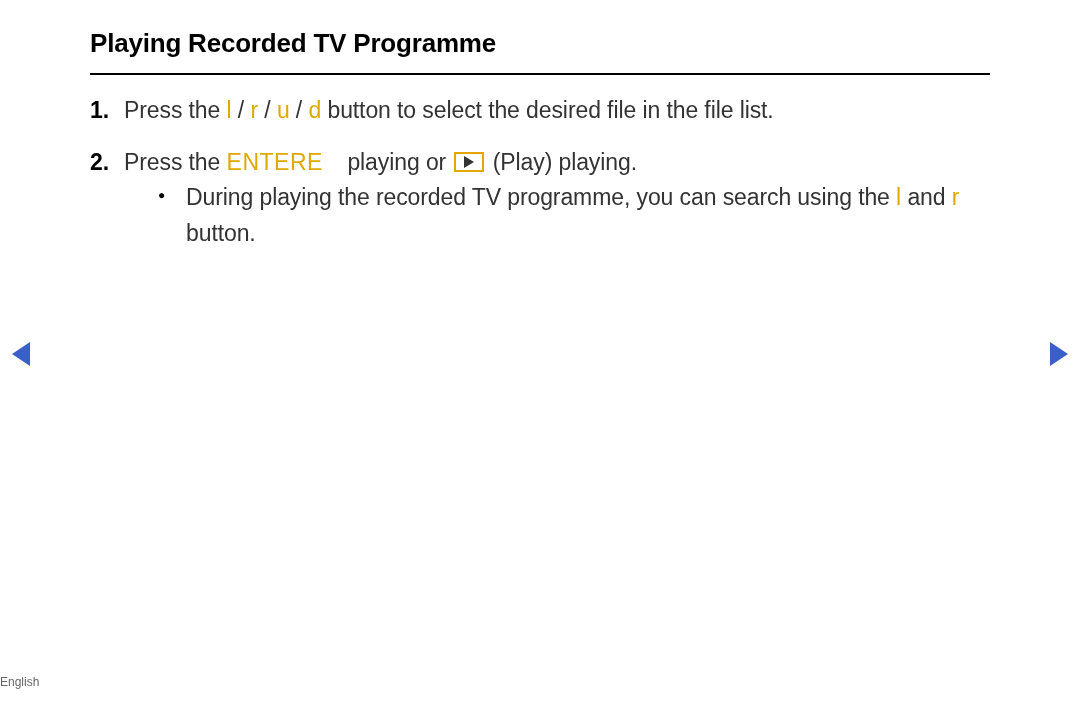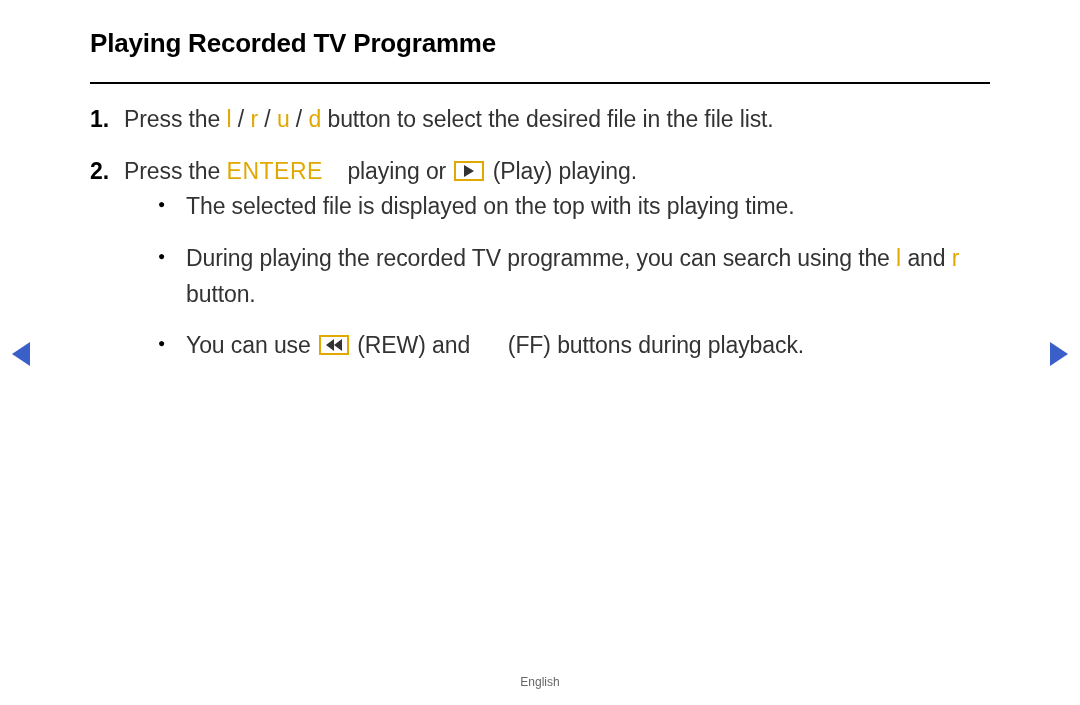--- a/index.html
+++ b/index.html
@@ -11,21 +11,21 @@
       width: 1080px;
       height: 705px;
       background: #ffffff;
       font-family: Arial, Helvetica, sans-serif;
       position: relative;
       padding: 28px 90px 0 90px;
     }
     .title {
       font-size: 26px;
       color: #000;
-      padding-bottom: 23px;
+      padding-bottom: 14px;
       border-bottom: 2px solid #000;
       margin-bottom: 18px;
       letter-spacing: -0.2px;
     }
     .ol {
       list-style: none;
       counter-reset: item;
     }
     .ol-item {
       font-size: 23px;
@@ -102,21 +102,21 @@
       right: 12px;
       border-top: 12px solid transparent;
       border-bottom: 12px solid transparent;
       border-left: 18px solid #3b5fc9;
     }
     .footer {
       position: absolute;
       bottom: 16px;
       left: 0;
       right: 0;
-      text-align: center;
+      text-align: left;
       font-size: 12px;
       color: #666;
     }
   </style>
 </head>
 <body>
 
 <h1 class="title">Playing Recorded TV Programme</h1>
 
 <ol class="ol">
@@ -124,29 +124,22 @@
     <span class="ol-num">1.</span>
     <span>Press the </span><span class="accent">l</span><span> / </span><span class="accent">r</span><span> / </span><span class="accent">u</span><span> / </span><span class="accent">d</span><span> button to select the desired file in the file list.</span>
   </li>
   <li class="ol-item">
     <span class="ol-num">2.</span>
     <span>Press the </span><span class="enter-label">ENTER</span><span class="accent">E</span>&nbsp;&nbsp;&nbsp;<span> playing or </span><span class="icon-box"><svg width="10" height="12" viewBox="0 0 10 12">
           <polygon points="0,0 10,6 0,12" fill="#333"></polygon>
         </svg></span><span> (Play) playing.</span>
 
     <ul class="ul">
-      <li class="ul-item">The selected file is displayed on the top with its playing time.</li>
       <li class="ul-item">
         <span>During playing the recorded TV programme, you can search using the </span><span class="accent">l</span><span> and </span><span class="accent">r</span><span> button.</span>
-      </li>
-      <li class="ul-item">
-        <span>You can use </span><span class="icon-box"><svg width="16" height="12" viewBox="0 0 16 12">
-              <polygon points="8,0 0,6 8,12" fill="#333"></polygon>
-              <polygon points="16,0 8,6 16,12" fill="#333"></polygon>
-            </svg></span><span> (REW) and </span>&nbsp;&nbsp;&nbsp;&nbsp;<span> (FF) buttons during playback.</span>
       </li>
     </ul>
   </li>
 </ol>
 
 <div class="nav-left"></div>
 <div class="nav-right"></div>
 
 <div class="footer">English</div>
 

